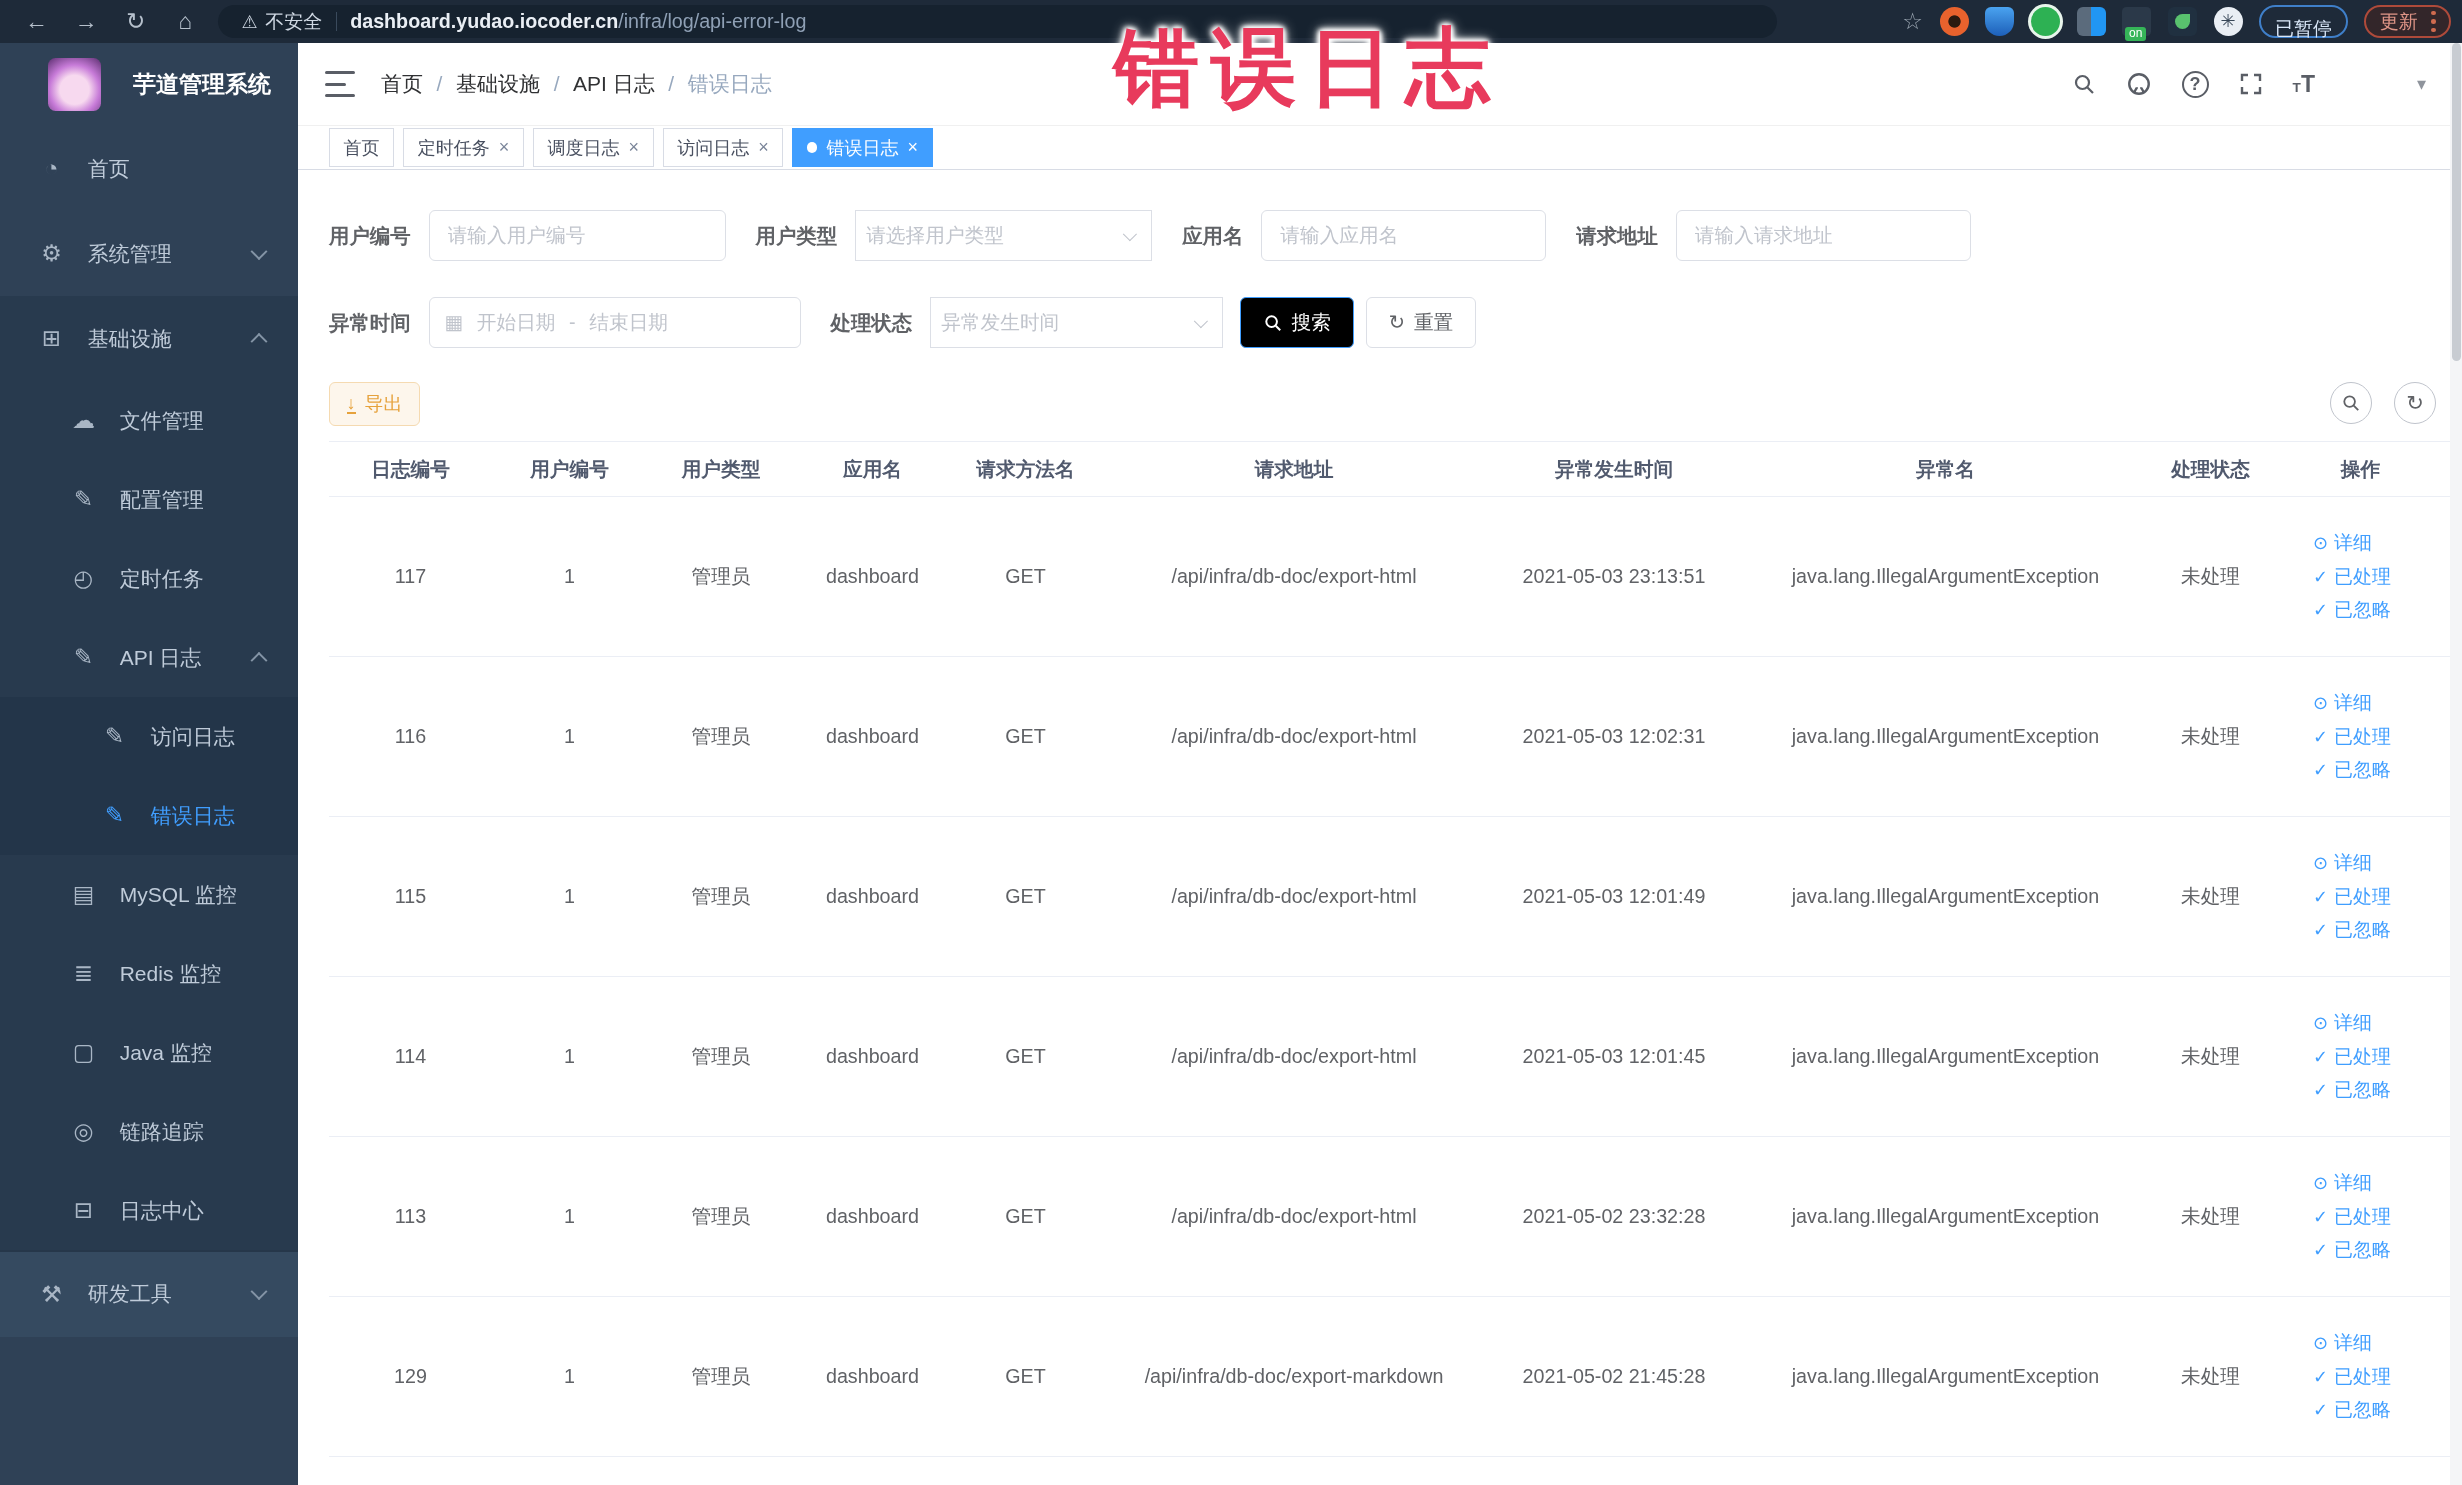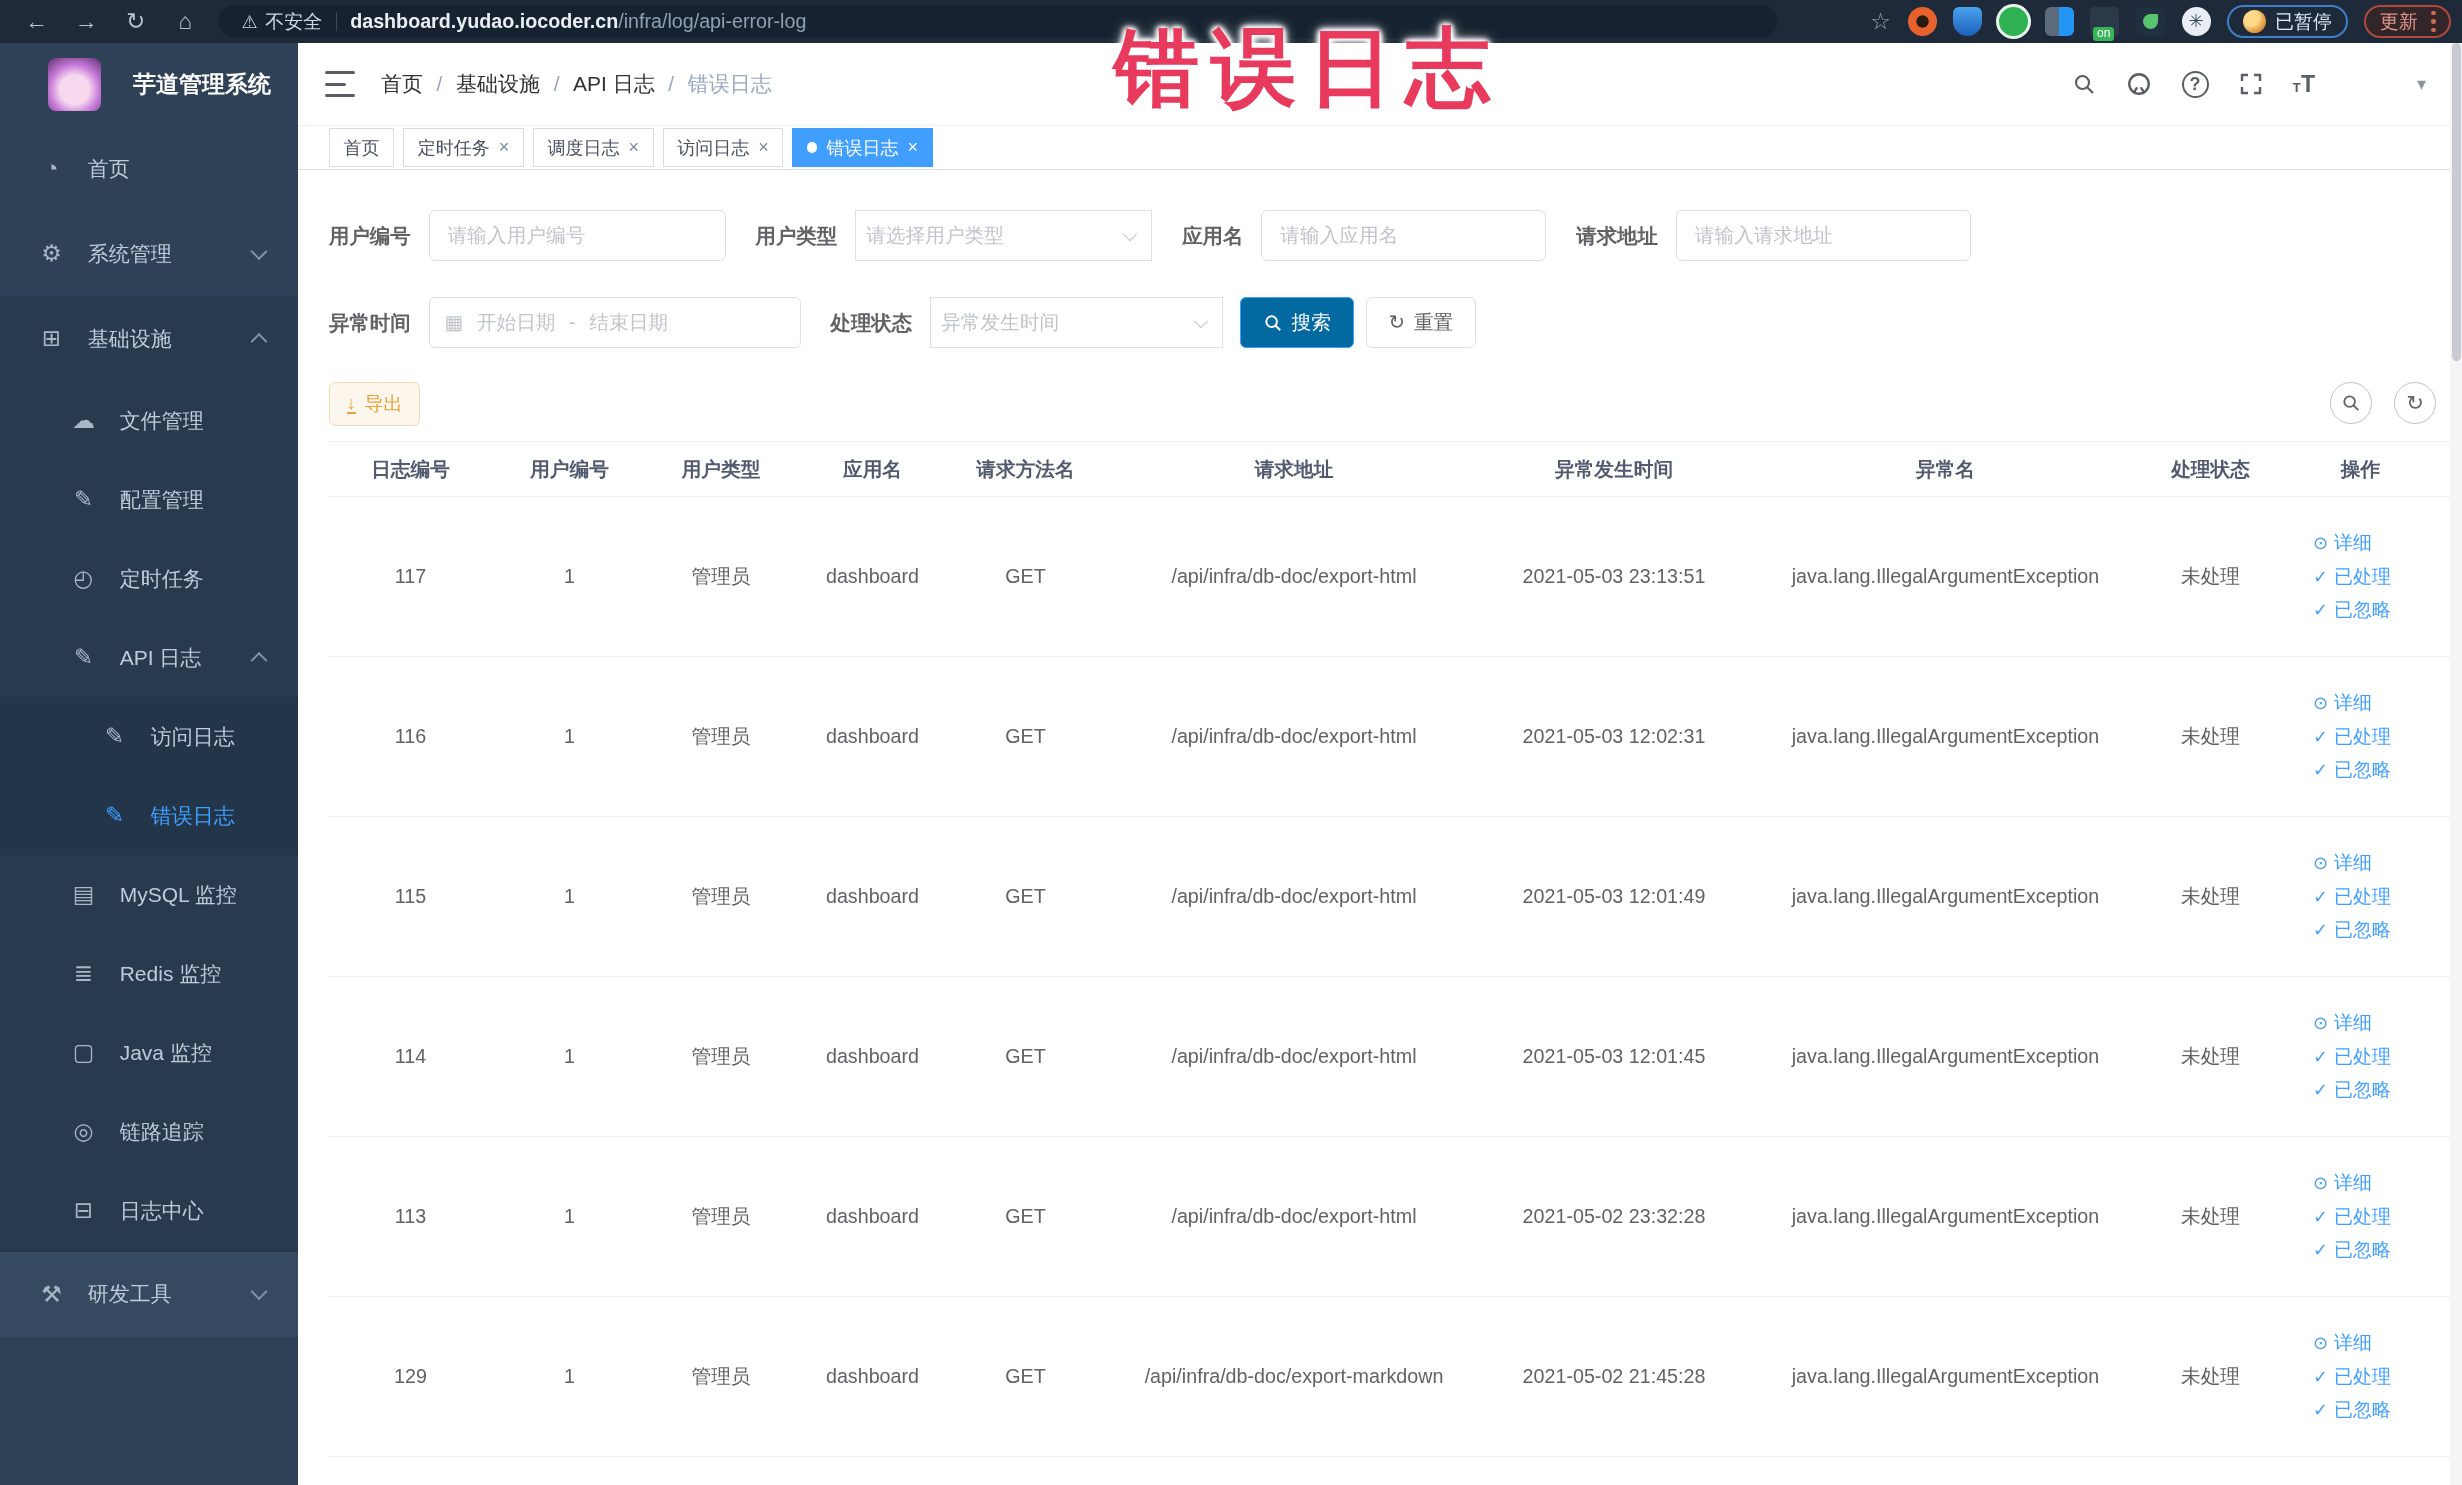--- a/index.html
+++ b/index.html
@@ -26,21 +26,21 @@
   .ext.greeny { background:#2db153; box-shadow:0 0 0 3px #e8f5ec; }
   .ext.grid { border-radius:6px; background:linear-gradient(90deg,#5b6b7c 50%,#2196f3 50%); }
   .ext.switchon { border-radius:4.5px; background:#2b3949; }
   .ext.switchon::after { content:"on"; position:absolute; left:3px; bottom:-4.5px; background:#35b558;
     color:#fff; font-size:12px; line-height:13.6px; padding:0 3.8px; border-radius:3px; }
   .ext.leaf { background:#203040; border-radius:6px; }
   .ext.leaf::after { content:""; position:absolute; inset:6.8px; background:#59c26e; border-radius:50% 0 50% 50%; }
   .ext.paw { background:#e9eef4; border-radius:50%; }
   .ext.paw::after { content:"✳"; position:absolute; inset:0; color:#374657; font-size:18px; text-align:center; line-height:29px; }
   .pill { height:33px; border-radius:16.7px; display:flex; align-items:center; padding:0 13.6px; gap:9px; flex:0 0 auto; }
-  .pill.paused { border:2.3px solid #3f7fc9; color:#d9e7f8; font-size:19px; }
+  .pill.paused { border:2.3px solid #3f7fc9; color:#d9e7f8; font-size:19px;flex-direction:column; }
   .monkey { width:23px; height:23px; border-radius:50%;
     background:radial-gradient(circle at 35% 35%, #ffd98a 0 35%, #e8a64b 60%, #a9692a 100%); }
   .pill.update { border:2.3px solid #ae4a3a; background:#33262a; color:#dd9486; font-size:19px; }
   .kebab { display:flex; flex-direction:column; gap:3.8px; margin-left:4.5px; }
   .kebab i { width:4.5px; height:4.5px; border-radius:50%; background:#cf6b4f; }
 
   
   .sidebar { position:absolute; left:0; top:43px; width:298px; height:1443px; background:#2f4156; z-index:2; }
   .logo-row { height:83px; display:flex; align-items:center; padding-left:48px; gap:32px; }
   .logo-img { width:53px; height:53px; border-radius:7.6px;
@@ -101,21 +101,21 @@
   .finput::placeholder { color:#c0c4cc; }
   .fselect { height:51px; border:0.8px solid #dcdfe6; border-radius:0; display:flex; align-items:center;
     padding:0 10px; color:#c0c4cc; font-size:19.7px; position:relative; }
   .fselect .schev { position:absolute; right:16.7px; top:50%; width:9.8px; height:9.8px;
     border-right:1.5px solid #c0c4cc; border-bottom:1.5px solid #c0c4cc; transform:translateY(-70%) rotate(45deg); }
   .daterange { height:51px; border:0.8px solid #dcdfe6; border-radius:6px; display:flex; align-items:center;
     padding:0 15px; gap:13.6px; color:#c0c4cc; font-size:19.7px; }
   .cal { font-size:19.7px; color:#c0c4cc; }
   .btn { height:51px; border-radius:6px; font-size:19.7px; display:inline-flex; align-items:center;
     justify-content:center; gap:9px; cursor:pointer; }
-  .btn.search { background:#0369a1; border:0.8px solid #409eff; color:#fff; width:114px; }
+  .btn.search { background:#000000; border:0.8px solid #409eff; color:#fff; width:114px; }
   .btn.reset { background:#fff; border:0.8px solid #dcdfe6; color:#606266; width:110px; }
   .btn.export { position:absolute; left:31px; top:339px; width:91px; height:44px;
     background:#fdf6ec; border:0.8px solid #f5dab1; color:#e6a23c; font-size:19px; }
   .dl-icon { border-bottom:2.3px solid currentColor; line-height:1; padding-bottom:0.8px; font-size:18px; }
   .round-btn { position:absolute; top:339px; width:42px; height:42px; border-radius:50%;
     border:0.8px solid #c0c4cc; background:#fff; display:flex; align-items:center; justify-content:center; color:#606266; }
   .round-btn.r1 { left:2032px; } .round-btn.r2 { left:2096px; }
 
   
   table.grid { position:absolute; left:31px; top:398px; width:2121px; border-collapse:collapse; table-layout:fixed; }

